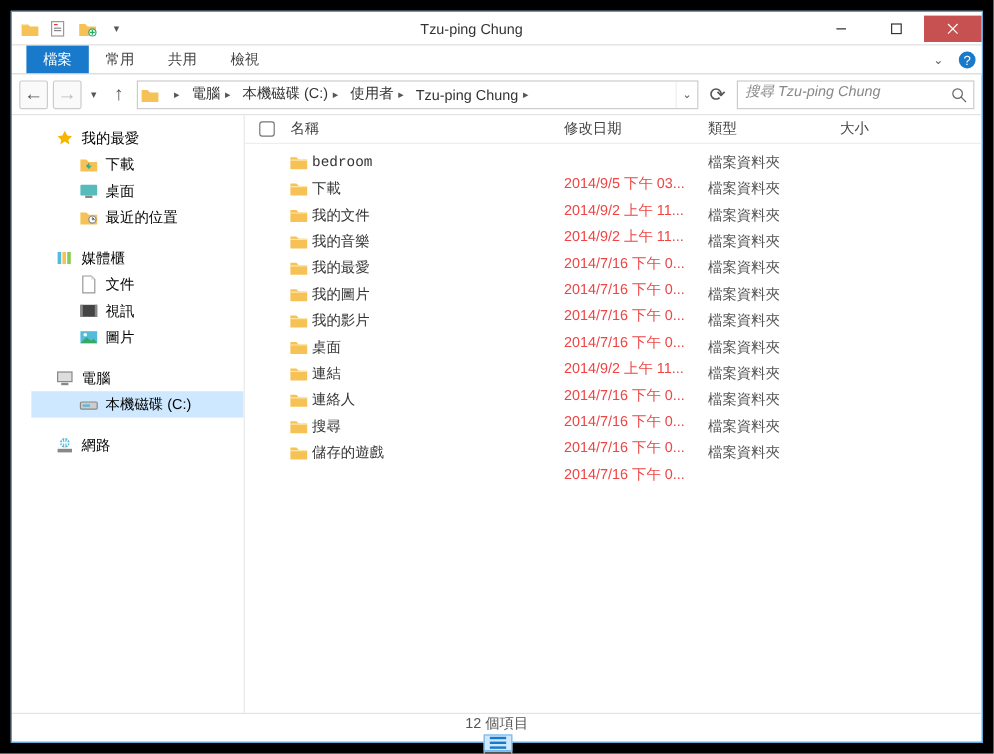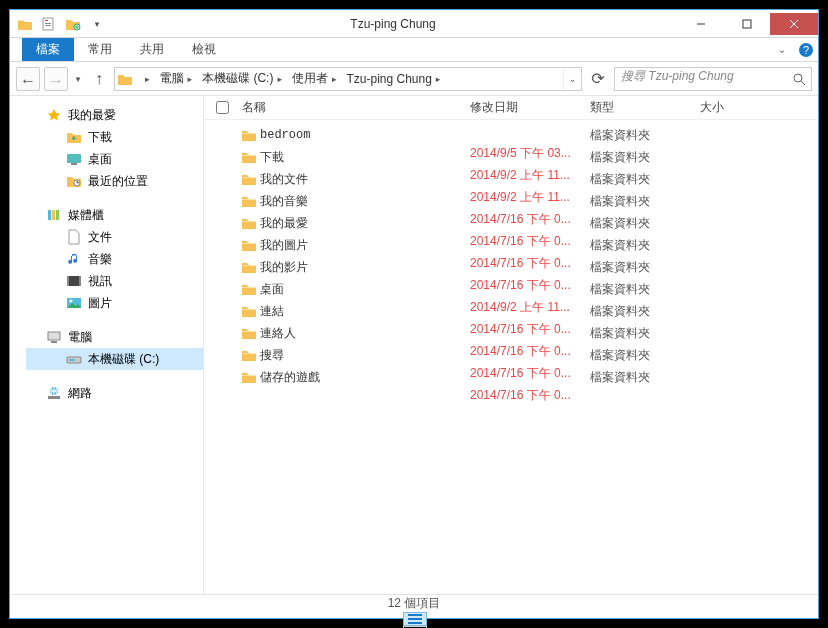--- a/index.html
+++ b/index.html
@@ -249,28 +249,20 @@
             <span class="nicon">
               <svg width="14" height="16" viewBox="0 0 14 16">
                 <path fill="#fff" stroke="#999" d="M2 1h7l3 3v11H2z"></path>
                 <path fill="#ddd" d="M9 1v3h3"></path>
               </svg>
             </span>
             <span>文件</span>
           </div>
         <div class="nav-item child">
             <span class="nicon">
-              <svg width="14" height="14" viewBox="0 0 14 14">
-                <path fill="#37d" d="M5 2v7a2 2 0 11-1-1V4l6-1v5a2 2 0 11-1-1V2z"></path>
-              </svg>
-            </span>
-            <span>音樂</span>
-          </div>
-        <div class="nav-item child">
-            <span class="nicon">
               <svg width="16" height="12" viewBox="0 0 16 12">
                 <rect x="1" y="1" width="14" height="10" fill="#444"></rect>
                 <rect x="1" y="1" width="2" height="10" fill="#888"></rect>
                 <rect x="13" y="1" width="2" height="10" fill="#888"></rect>
               </svg>
             </span>
             <span>視訊</span>
           </div>
         <div class="nav-item child">
             <span class="nicon">

